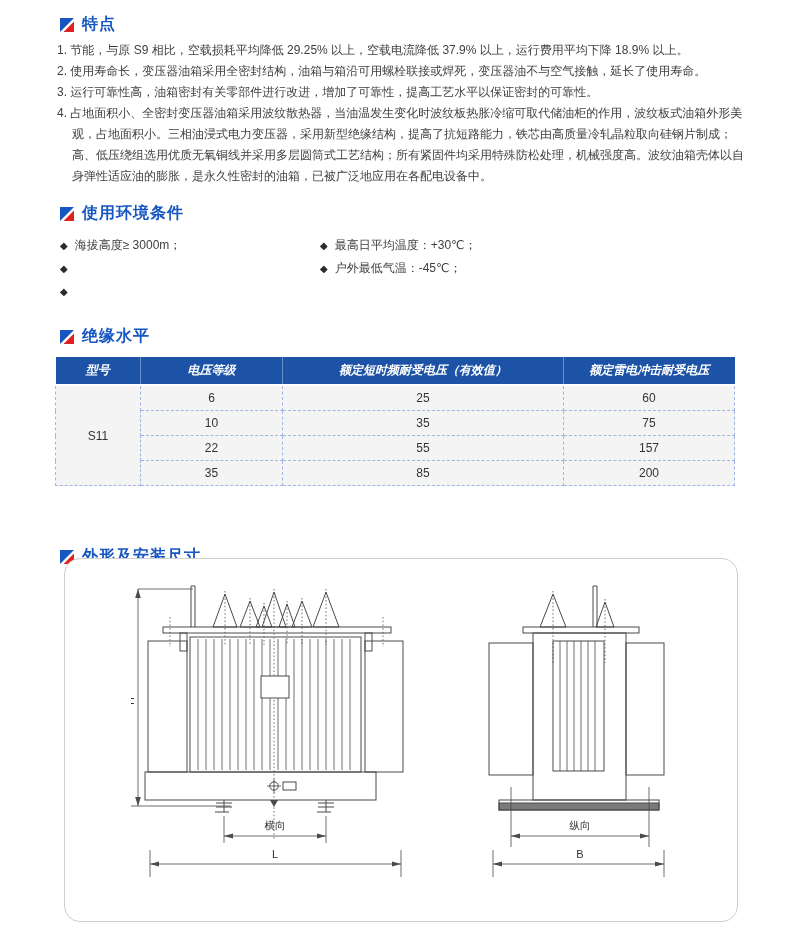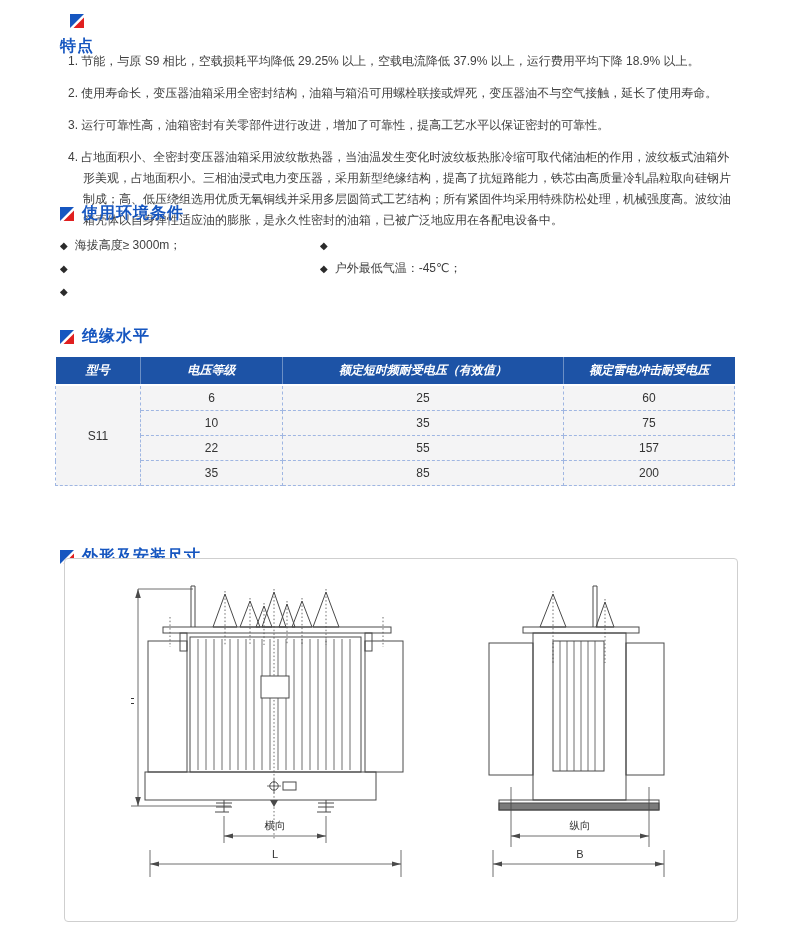--- a/index.html
+++ b/index.html
@@ -10,21 +10,21 @@
   }
   .page{position:relative;width:800px;height:932px;background:#fff;overflow:hidden;}
 
   
   .sec-header{position:absolute;display:flex;align-items:center;gap:8px;}
   .sec-header .tri-icon{width:14px;height:14px;flex:0 0 auto;}
   .sec-title{font-size:16px;font-weight:bold;color:#1656c0;letter-spacing:1px;}
 
   
   .feat-list{position:absolute;left:57px;top:40px;width:692px;}
-  .feat{margin:11px;padding-left:15px;text-indent:-15px;font-size:12px;line-height:21px;color:#3e3e3e;}
+  .feat{margin:0;padding-left:15px;text-indent:-15px;font-size:12px;line-height:21px;color:#3e3e3e;}
 
   
   .env-col{position:absolute;top:234px;}
   .env-col.left{left:60px;width:250px;}
   .env-col.right{left:320px;width:260px;}
   .env-item{display:flex;align-items:center;gap:7px;font-size:12px;line-height:23px;color:#3e3e3e;}
   .diamond{font-size:10px;color:#2b2b2b;}
 
   
   .ins-table{position:absolute;left:55px;top:357px;width:679px;border-collapse:collapse;table-layout:fixed;}
@@ -36,38 +36,38 @@
   }
   .ins-table th:first-child{border-left:none;}
   .ins-table td{
     background:#f4f4f5;color:#333;font-size:12px;text-align:center;
     height:24px;padding:0;border:1px dashed #9fb6e2;
   }
 
   
   .draw-box{
     position:absolute;left:64px;top:558px;width:672px;height:362px;
-    border:1px solid #cfcfcf;border-radius:4px;background:#fff;
+    border:1px solid #cfcfcf;border-radius:16px;background:#fff;
   }
   .draw-box svg{position:absolute;top:22px;}
   svg.front{left:66px;}
   svg.side{left:416px;}
   .dline{stroke:#4a4a4a;stroke-width:1;fill:none;}
   .thin{stroke:#4a4a4a;stroke-width:.8;fill:none;}
   .dot{stroke:#4a4a4a;stroke-width:.8;fill:none;stroke-dasharray:1.5 2.2;}
   .arr{fill:#4a4a4a;stroke:none;}
   .lbl{fill:#333;font-size:11px;font-family:"Liberation Sans","DejaVu Sans",sans-serif;}
   .lblcn{fill:#333;font-size:10.5px;font-family:"Liberation Sans","DejaVu Sans",sans-serif;}
 </style>
 </head>
 <body>
 
 <div class="page">
 
-  <div class="sec-header" style="left:60px;top:14px;flex-direction:column;">
+  <div class="sec-header" style="left:60px;top:14px;">
     <svg class="tri-icon" viewBox="0 0 14 14">
       <polygon points="0,0 14,0 0,14" fill="#1656c0"></polygon>
       <polygon points="14,3.5 14,14 3.5,14" fill="#e01f1f"></polygon>
     </svg>
     <span class="sec-title">特点</span>
   </div>
   <div class="feat-list">
     <p class="feat">1. 节能，与原 S9 相比，空载损耗平均降低 29.25% 以上，空载电流降低 37.9% 以上，运行费用平均下降 18.9% 以上。</p>
     <p class="feat">2. 使用寿命长，变压器油箱采用全密封结构，油箱与箱沿可用螺栓联接或焊死，变压器油不与空气接触，延长了使用寿命。</p>
     <p class="feat">3. 运行可靠性高，油箱密封有关零部件进行改进，增加了可靠性，提高工艺水平以保证密封的可靠性。</p>
@@ -89,20 +89,21 @@
     <div class="env-item">
       <span class="diamond">◆</span>
     </div>
     <div class="env-item">
       <span class="diamond">◆</span>
     </div>
   </div>
   <div class="env-col right">
     <div class="env-item">
       <span class="diamond">◆</span>
+      <span>最高日平均温度：+30℃；</span>
     </div>
     <div class="env-item">
       <span class="diamond">◆</span>
       <span>户外最低气温：-45℃；</span>
     </div>
   </div>
 
   <div class="sec-header" style="left:60px;top:326px;font-family:Liberation Serif, serif;">
     <svg class="tri-icon" viewBox="0 0 14 14">
       <polygon points="0,0 14,0 0,14" fill="#1656c0"></polygon>

